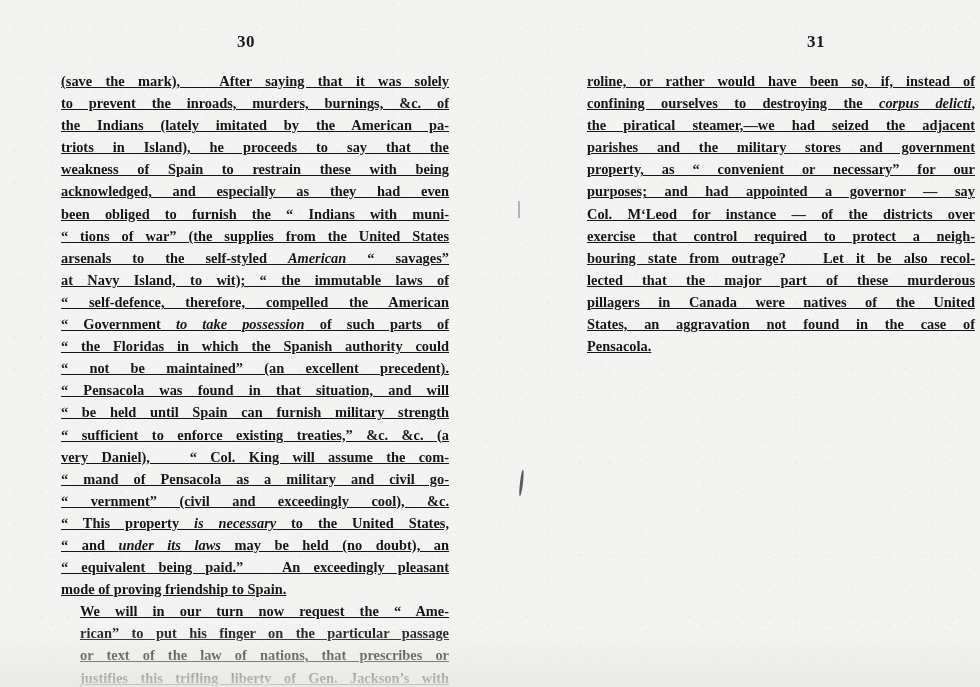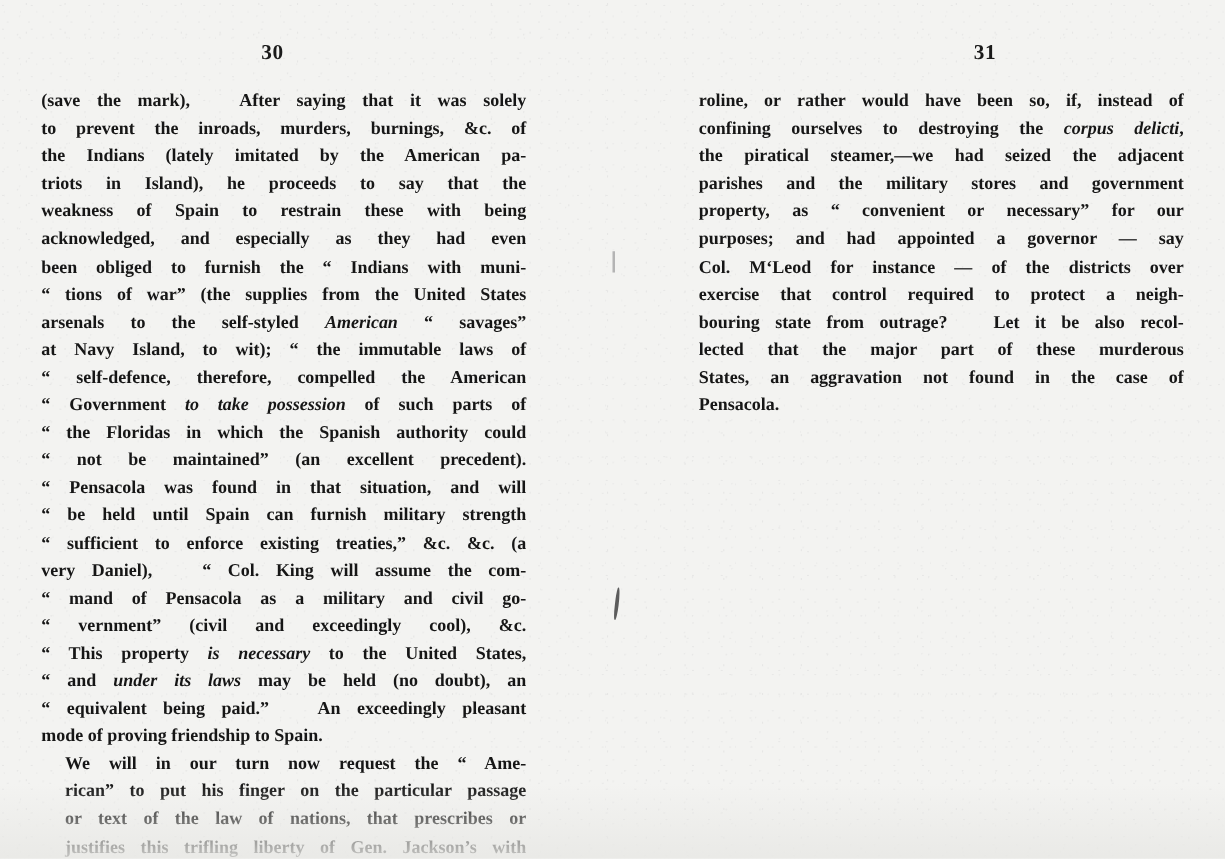--- a/index.html
+++ b/index.html
@@ -36,20 +36,21 @@
     position: absolute;
     left: 0; right: 0; bottom: 0;
     height: 60px;
     background: linear-gradient(to bottom, rgba(240,240,238,0) 0%, rgba(232,232,229,0.85) 100%);
     pointer-events: none;
   }
 
   .page {
     position: absolute;
     inset: 0;
+    margin-left: 28px;
   }
 
   
   .folio {
     position: absolute;
     top: 32px;
     font-size: 17px;
     font-weight: 700;
     letter-spacing: 0.5px;
     color: #1a1a1a;
@@ -79,20 +80,21 @@
   .column p.indent {
     text-indent: 19px;
   }
 
   
   .ln {
     display: block;
     text-align: justify;
     text-align-last: justify;
     white-space: nowrap;
+    text-decoration: underline;
   }
   .ln.last {
     text-align-last: left;
   }
   .ln i {
     font-style: italic;
   }
 
   
   .artifact {
@@ -167,20 +169,21 @@
         <span class="ln">roline, or rather would have been so, if, instead of</span>
         <span class="ln">confining ourselves to destroying the <i>corpus delicti</i>,</span>
         <span class="ln">the piratical steamer,—we had seized the adjacent</span>
         <span class="ln">parishes and the military stores and government</span>
         <span class="ln">property, as “ convenient or necessary” for our</span>
         <span class="ln">purposes; and had appointed a governor — say</span>
         <span class="ln">Col. M‘Leod for instance — of the districts over</span>
         <span class="ln">exercise that control required to protect a neigh-</span>
         <span class="ln">bouring state from outrage?&nbsp;&nbsp; Let it be also recol-</span>
         <span class="ln">lected that the major part of these murderous</span>
+        <span class="ln">pillagers in Canada were natives of the United</span>
         <span class="ln">States, an aggravation not found in the case of</span>
         <span class="ln last">Pensacola.</span>
       </p>
     </div>
 
   <div class="artifact artifact-1"></div>
 
   <div class="artifact artifact-2"></div>
 
 </div>

